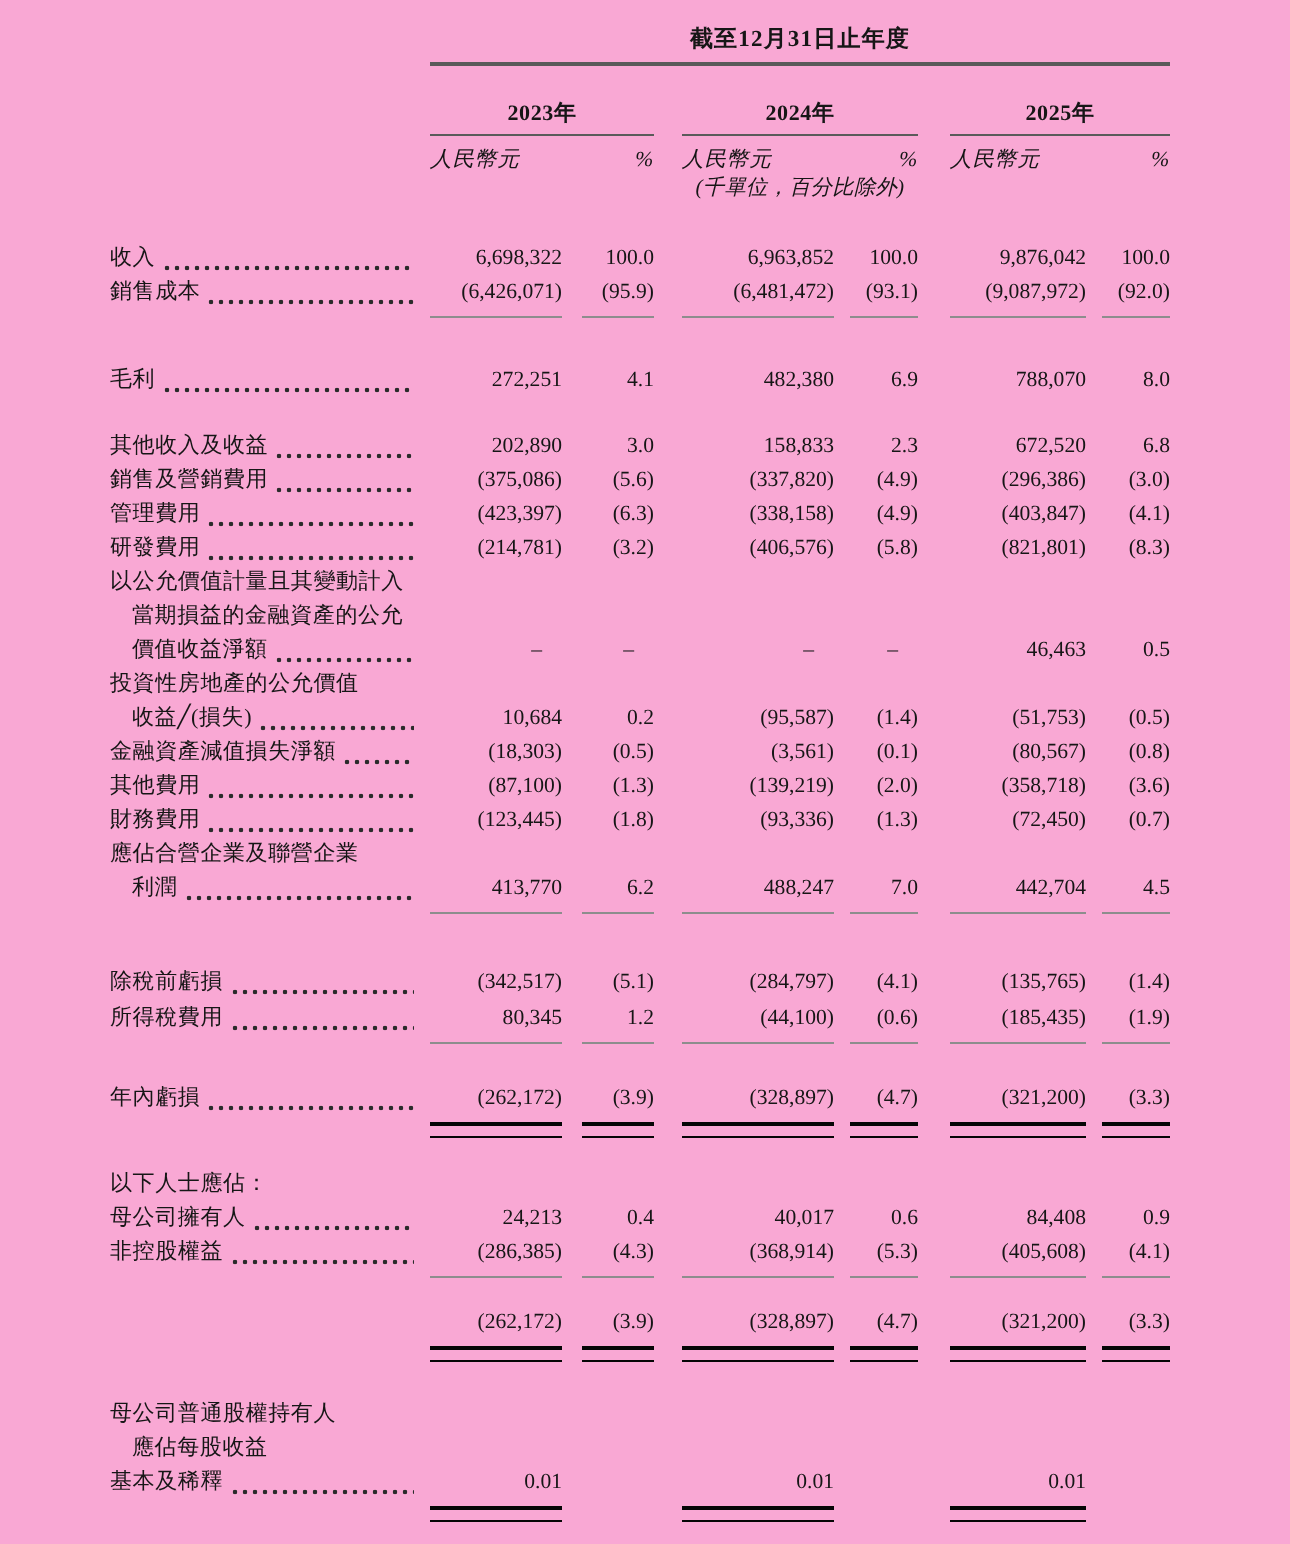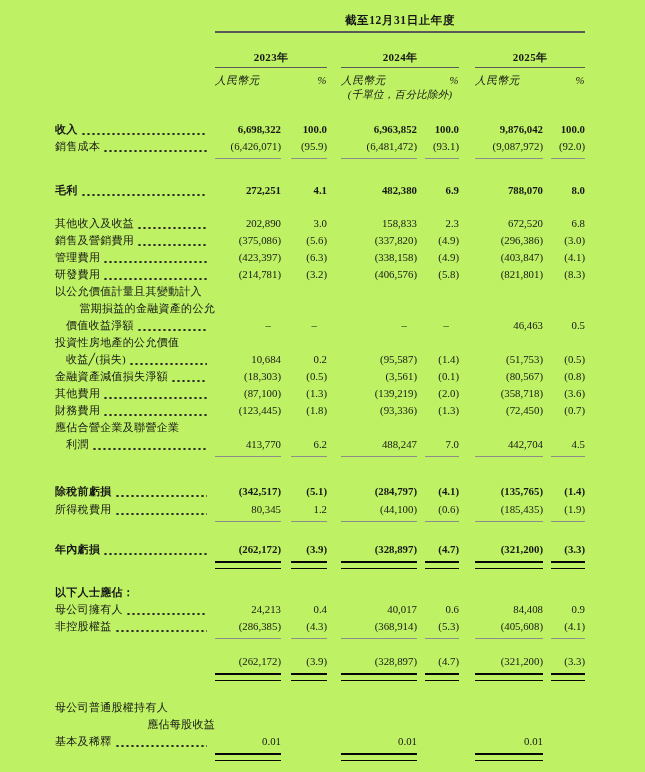--- a/index.html
+++ b/index.html
@@ -1,19 +1,19 @@
 <!DOCTYPE html>
 <html><head>
 <meta charset="utf-8">
 <style>
   html,body{margin:0;padding:0;background:#ffffff;}
   .page{
     position:relative;
     width:645px;height:772px;
-    background:#bef264;
+    background:#f9a8d4;
     box-sizing:border-box;
     padding:13px 0 0 55px;
     overflow:hidden;
     font-family:"Liberation Serif","DejaVu Serif",serif;
     color:#161616;
   }
   .grid{
     display:grid;
     grid-template-columns:160px 66px 10px 36px 14px 76px 8px 34px 16px 68px 8px 34px;
     align-items:end;
@@ -66,42 +66,42 @@
   .tbody{margin-top:19px;}
   .row{min-height:17px;}
   .cell-label{
     grid-column:1;
     font-size:11px;
     letter-spacing:.3px;
     line-height:17px;
     white-space:nowrap;
   }
   .label-line{display:flex;}
-  .label-line.indent{padding-left:11px;justify-content:flex-end;}
+  .label-line.indent{padding-left:11px;}
   .dots{
     flex:1 1 auto;
     min-width:8px;
     align-self:flex-end;
     height:4px;
     margin:0 8px 2.5px 3px;
     background-image:radial-gradient(circle,#2b2b2b 1px,rgba(0,0,0,0) 1.3px);
     background-size:5px 4px;
     background-repeat:repeat-x;
     background-position:0 100%;
   }
   .cell-num{
     position:relative;
     text-align:right;
     font-size:10.8px;
     line-height:17px;
     white-space:nowrap;
   }
   .n0{grid-column:2}.n1{grid-column:4}.n2{grid-column:6}
   .n3{grid-column:8}.n4{grid-column:10}.n5{grid-column:12}
-  .bold .cell-label,.bold .cell-num{font-weight:bold;}
+  .bold .cell-label,.bold .cell-num{font-weight:normal;}
   .dash{padding-right:10px;}
   .rule-single::after{
     content:"";position:absolute;left:0;right:0;bottom:-4px;
     border-top:1.6px solid #8d8d8d;
   }
   .rule-double::after{
     content:"";position:absolute;left:0;right:0;bottom:-11px;height:5px;
     border-top:2px solid #060606;
     border-bottom:1.7px solid #060606;
   }

